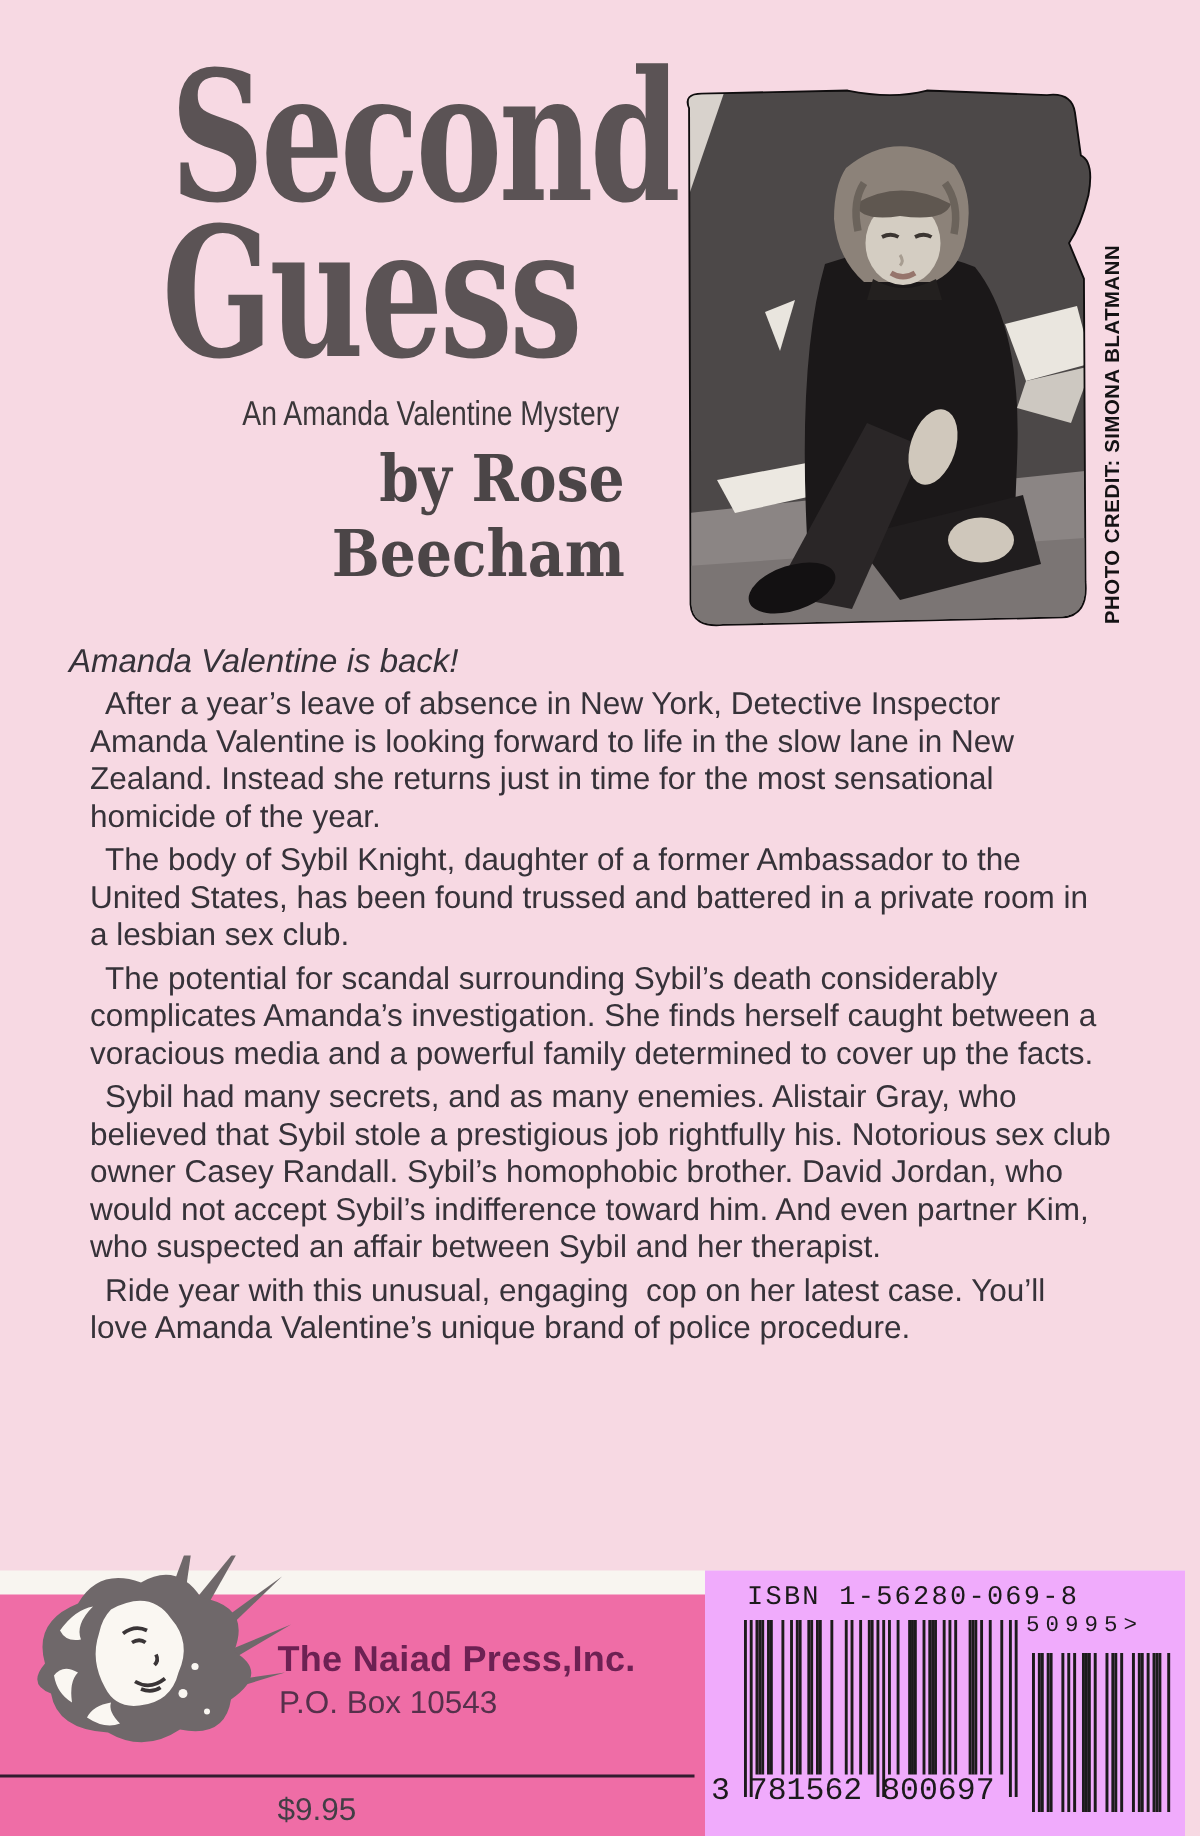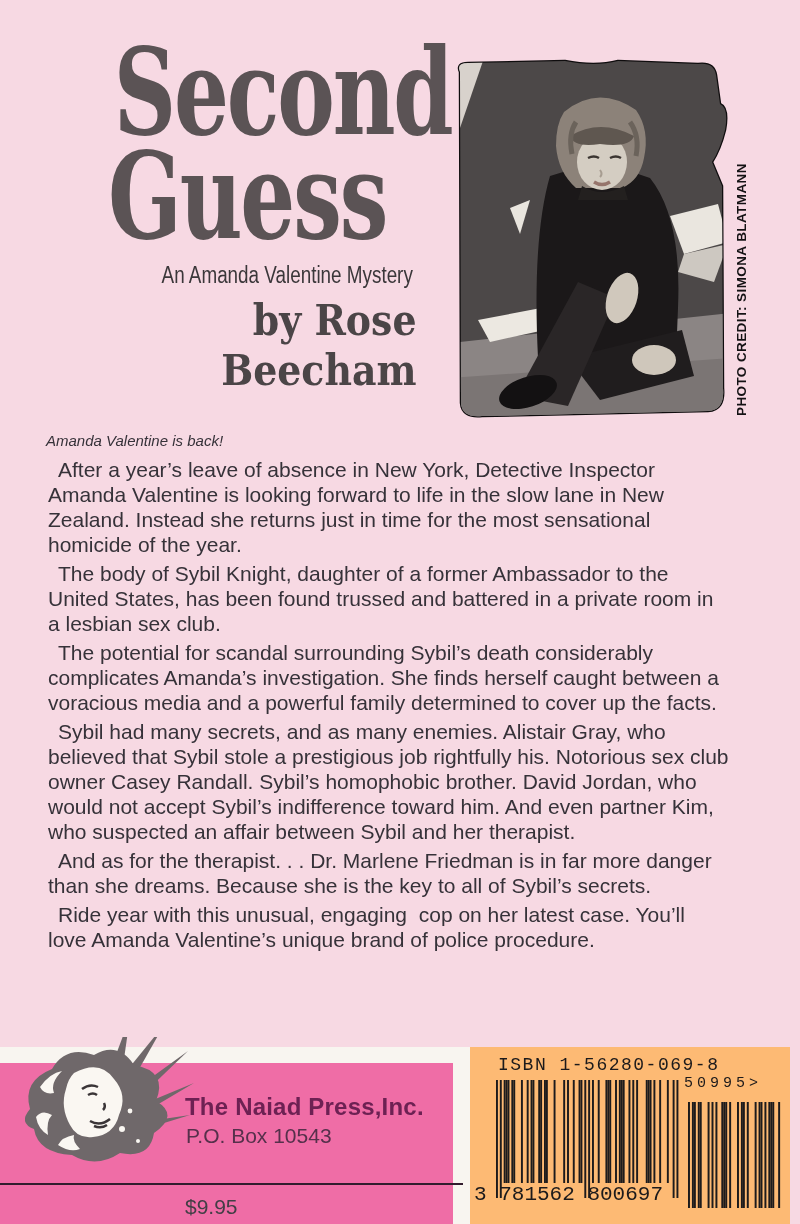--- a/index.html
+++ b/index.html
@@ -17,35 +17,35 @@
   .byline{margin-top:6px;font-family:"DejaVu Serif","Liberation Serif",serif;font-weight:700;font-size:43px;color:#4b4547;}
   .byline>span{display:inline-block;transform:scaleX(.88);transform-origin:50% 50%;}
   
   .photo{position:absolute;left:450px;top:58px;width:282px;height:362px;}
   .photo-credit{
     position:absolute;left:734px;top:416px;transform:rotate(-90deg);transform-origin:0 0;
     white-space:nowrap;font-size:13.5px;letter-spacing:.4px;color:#141214;font-weight:700;
   }
   
   .body-copy{position:absolute;left:44px;top:428px;width:720px;color:#363239;font-size:21px;line-height:25px;}
-  .blurb-headline{font-style:italic;font-size:15px;margin:0 0 4px 2px;}
-  .body-copy p{margin:0 0 4px 4px;white-space:pre-wrap;text-indent:10px;}
+  .blurb-headline{font-style:italic;font-size:22px;margin:0 0 4px 2px;}
+  .body-copy p{margin:0 0 4px 16px;white-space:pre-wrap;text-indent:10px;}
   
   .design-credit{position:absolute;left:0;top:1026px;width:790px;text-align:left;font-size:14px;letter-spacing:1.6px;color:#413e40;margin-top:20px;}
   
   .bottom-region{position:absolute;left:0;top:1047px;width:790px;height:177px;background:#f8f5f0;}
-  .publisher-band{position:absolute;left:0;top:16px;width:453px;height:161px;background:#ef6da6;}
+  .publisher-band{position:absolute;left:0;top:16px;width:509px;height:161px;background:#ef6da6;}
   .band-divider{position:absolute;left:0;top:120px;width:463px;height:2px;background:#321c2e;}
   .publisher-name{position:absolute;left:185px;top:30px;font-weight:700;font-size:24px;color:#6d2153;letter-spacing:.2px;}
   .publisher-addr1{position:absolute;left:186px;top:61px;font-size:21px;color:#56304b;}
   .publisher-addr2{position:absolute;left:186px;top:89px;font-size:21px;color:#56304b;}
   .price-label{position:absolute;left:185px;top:132px;font-size:21px;color:#423e45;}
   .press-logo{position:absolute;left:18px;top:-10px;width:178px;height:140px;}
   
-  .barcode-panel{position:absolute;left:470px;top:0;width:320px;height:177px;background:#fdba74;}
+  .barcode-panel{position:absolute;left:470px;top:0;width:320px;height:177px;background:#f0abfc;}
   .mono{font-family:"Liberation Mono","DejaVu Sans Mono",monospace;color:#1c1a1b;}
   .isbn-label{position:absolute;left:28px;top:8px;font-size:18px;letter-spacing:1.5px;}
   .ean-svg{position:absolute;left:26px;top:33px;}
   .ean-number{position:absolute;left:4px;top:136px;font-size:21px;background:transparent;}
   .addon-label{position:absolute;left:214px;top:28px;font-size:15px;letter-spacing:4px;}
   .addon-svg{position:absolute;left:218px;top:55px;}
 </style>
 </head>
 <body>
 
@@ -117,22 +117,20 @@
 United States, has been found trussed and battered in a private room in
 a lesbian sex club.</p>
     <p>The potential for scandal surrounding Sybil’s death considerably
 complicates Amanda’s investigation. She finds herself caught between a
 voracious media and a powerful family determined to cover up the facts.</p>
     <p>Sybil had many secrets, and as many enemies. Alistair Gray, who
 believed that Sybil stole a prestigious job rightfully his. Notorious sex club
 owner Casey Randall. Sybil’s homophobic brother. David Jordan, who
 would not accept Sybil’s indifference toward him. And even partner Kim,
 who suspected an affair between Sybil and her therapist.</p>
-    <p>And as for the therapist. . . Dr. Marlene Friedman is in far more danger
-than she dreams. Because she is the key to all of Sybil’s secrets.</p>
     <p>Ride year with this unusual, engaging  cop on her latest case. You’ll
 love Amanda Valentine’s unique brand of police procedure.</p>
   </div>
 
   <div class="design-credit">COVER DESIGN BY PHOENIX GRAPHICS</div>
 
   <div class="bottom-region">
 
     <div class="publisher-band">
       <div class="band-divider"></div>

